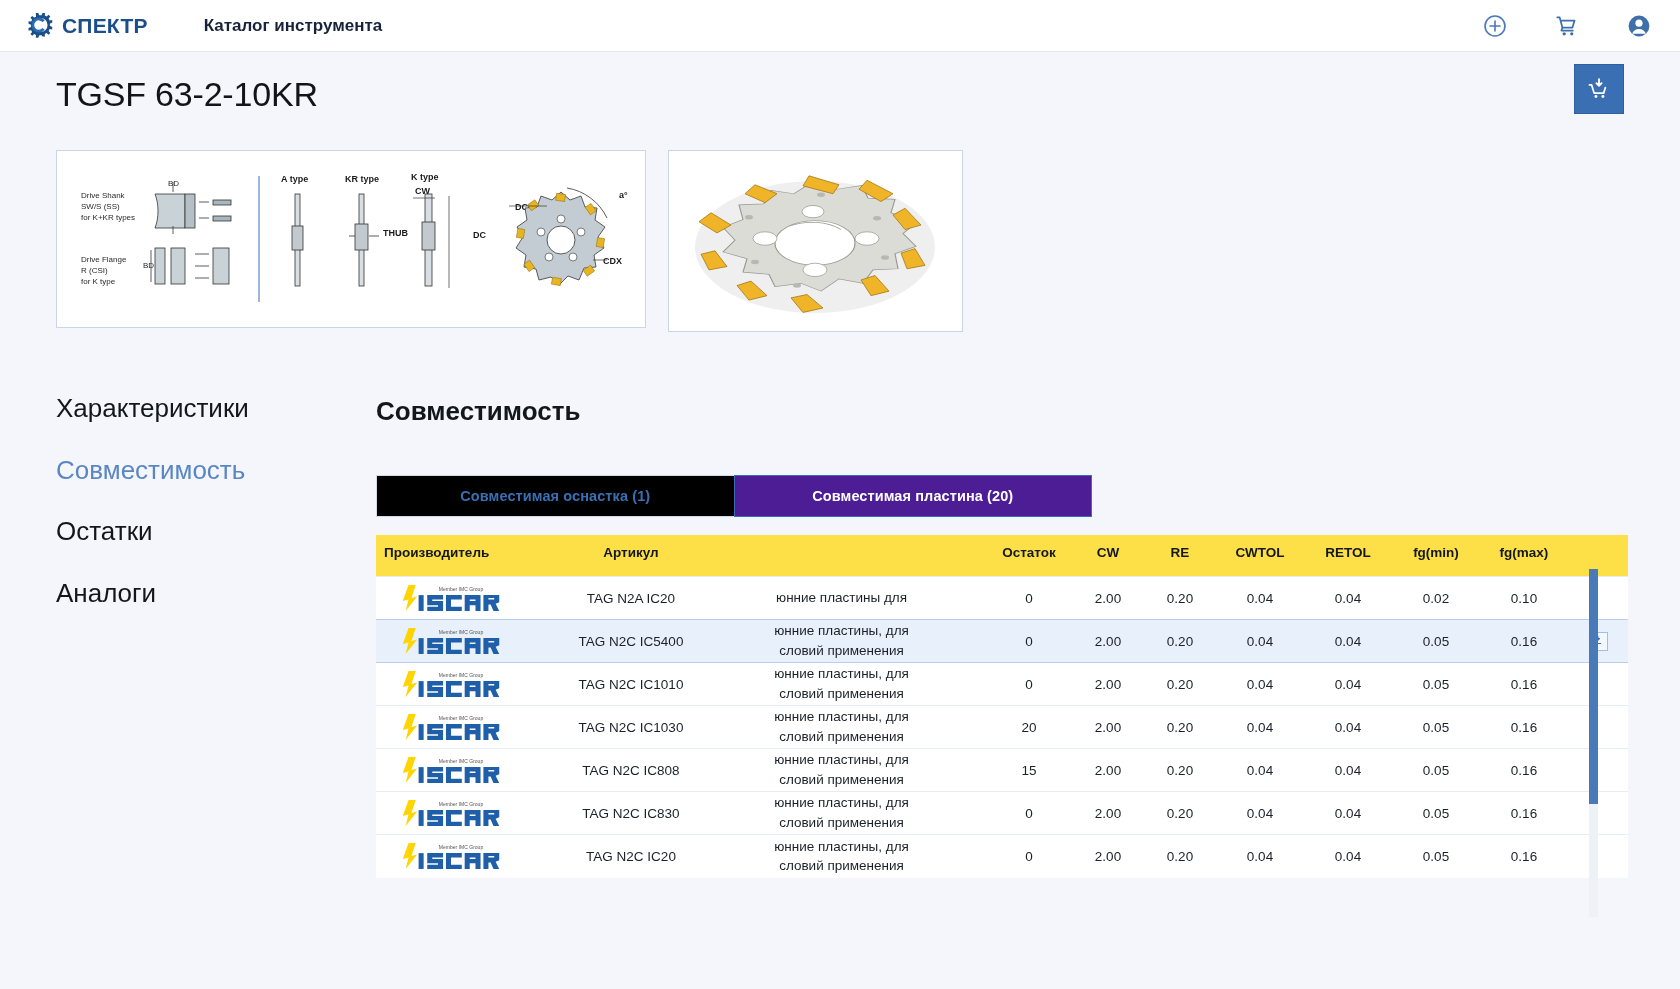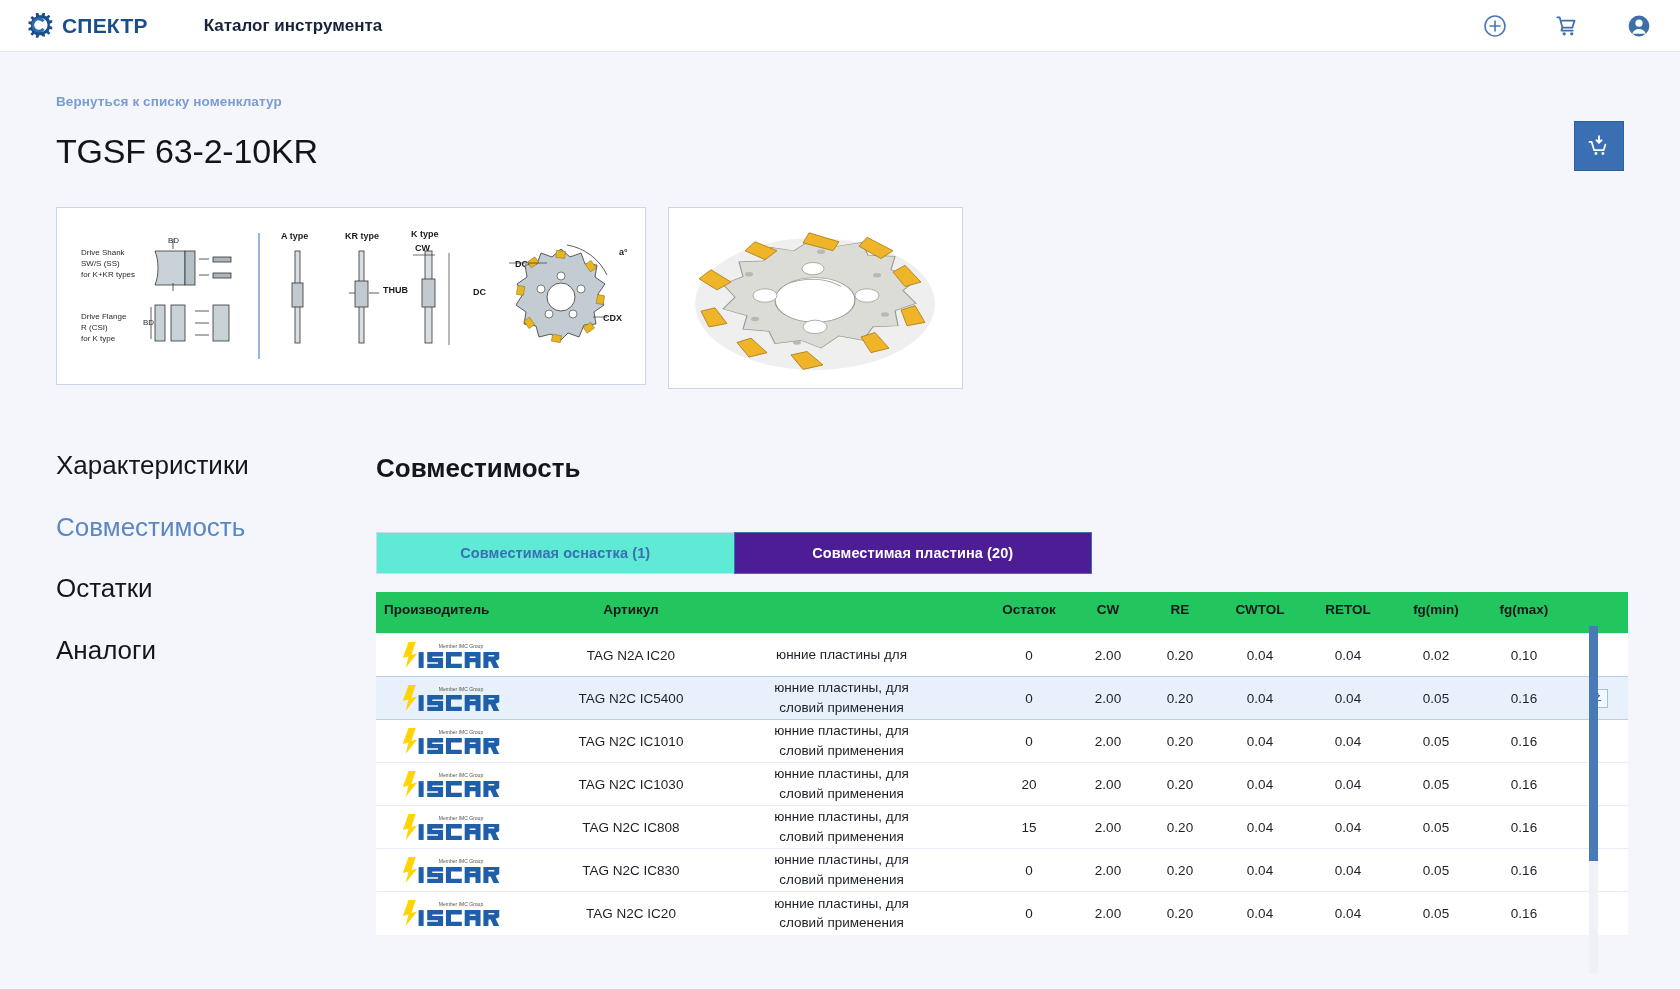--- a/index.html
+++ b/index.html
@@ -89,38 +89,38 @@
 
   
   .tabs { display: flex; width: 716px; }
   .tab {
     flex: 1; height: 42px;
     display: flex; align-items: center; justify-content: center;
     font-size: 14.5px; font-weight: bold;
     cursor: pointer; letter-spacing: .1px;
   }
   .tab.inactive {
-    background: #5eead4; color: #3a6fb4;
+    background: #000000; color: #3a6fb4;
     border: 1px solid #cfd9e8; border-right: none;
   }
   .tab.active {
     background: #4c1d95; color: #ffffff;
     border: 1px solid #3a6fb4;
   }
 
   
   .table-wrap {
     margin-top: 18px; position: relative;
     width: 1220px;
   }
   table.grid { border-collapse: collapse; width: 1205px; table-layout: fixed; }
   table.grid th {
     font-size: 13.5px; font-weight: bold; color: #14181d;
     padding: 10px 0 16px 0; text-align: center;
-    background: #22c55e; border: none; white-space: nowrap;
+    background: #fde047; border: none; white-space: nowrap;
   }
   table.grid th.lft { text-align: left; }
   table.grid td {
     font-size: 13.5px; color: #1c2128;
     padding: 0; text-align: center; height: 43px;
     background: #ffffff;
     border-top: 1px solid #e8edf5;
     vertical-align: middle;
   }
   tr.row.hl td {
@@ -190,21 +190,20 @@
     <svg class="ticon" viewBox="0 0 24 24">
       <circle cx="12" cy="12" r="9.6" fill="#3f6fa8"></circle>
       <circle cx="12" cy="9.4" r="3.3" fill="#ffffff"></circle>
       <path d="M5.6 19.2a6.9 6.9 0 0112.8 0" fill="#ffffff"></path>
     </svg>
   </div>
 </div>
 
 <div class="page">
 
-  <div class="crumb">Вернуться к списку номенклатур</div>
 
   <div class="title-row">
     <div class="ptitle">TGSF 63-2-10KR</div>
     <div class="cart-btn">
       <svg width="26" height="26" viewBox="0 0 24 24">
         <path d="M12 3v6m0 0l-2.4-2.4M12 9l2.4-2.4" stroke="#ffffff" stroke-width="1.7" fill="none" stroke-linecap="round" stroke-linejoin="round"></path>
         <path d="M3.2 8.2h2l2.3 7.6h8.8l1.6-5.1" fill="none" stroke="#ffffff" stroke-width="1.6" stroke-linecap="round" stroke-linejoin="round"></path>
         <circle cx="9.2" cy="19" r="1.35" fill="#ffffff"></circle>
         <circle cx="15.6" cy="19" r="1.35" fill="#ffffff"></circle>
       </svg>

